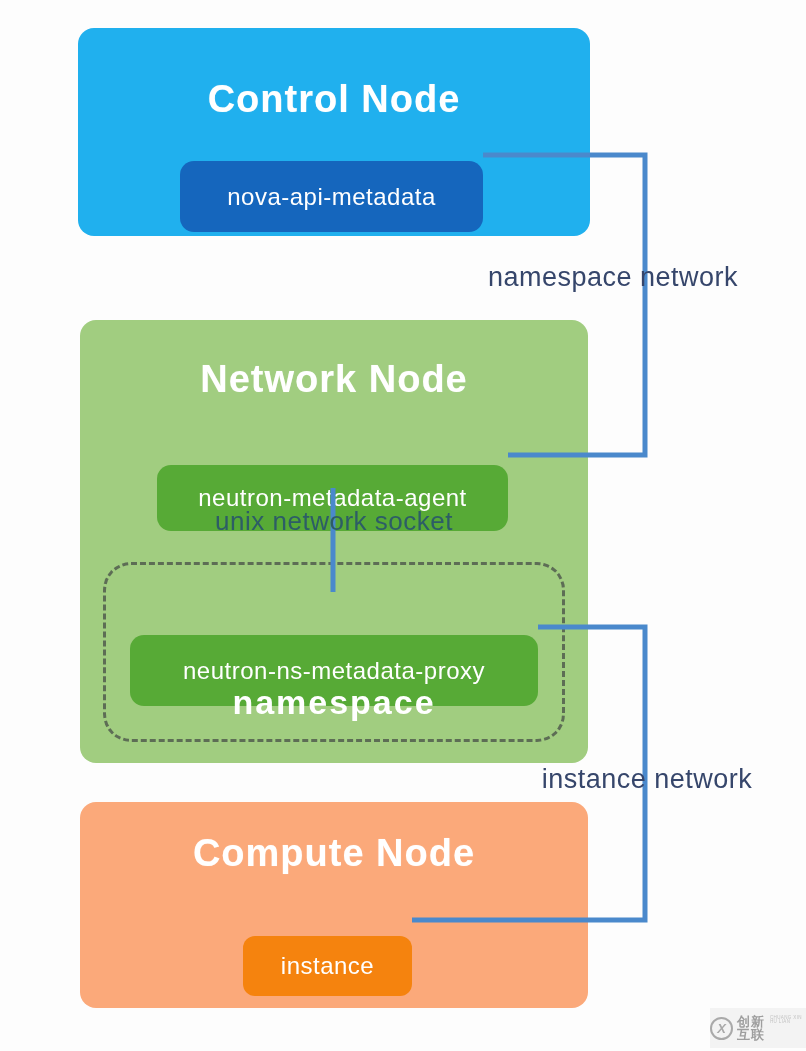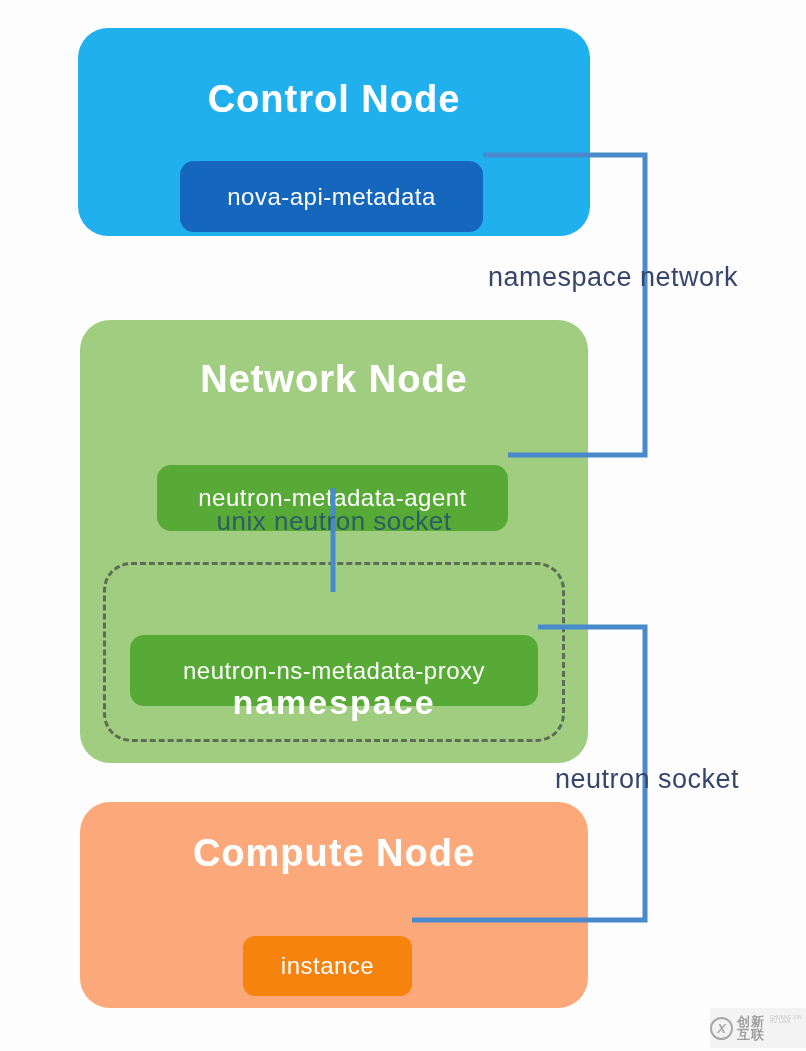--- a/index.html
+++ b/index.html
@@ -3,21 +3,21 @@
 <meta charset="utf-8">
 <style>
   html,body{margin:0;padding:0;background:#ffffff;}
   #canvas{
     position:relative;
     width:806px;height:1051px;
     background:#fdfdfd;
     font-family:"Liberation Sans", sans-serif;
     overflow:hidden;
   }
-  .node{position:absolute;border-radius:30px;}
+  .node{position:absolute;border-radius:16px;}
   .node-title{
     position:absolute;left:0;right:0;text-align:center;
     color:#ffffff;font-size:38px;font-weight:600;letter-spacing:1px;
     text-shadow:0 0 1px rgba(255,255,255,.4);
   }
   .inner-box{
     position:absolute;border-radius:14px;
     display:flex;align-items:center;justify-content:center;
     color:#ffffff;font-size:24px;letter-spacing:.5px;margin-top:43px;
   }
@@ -102,22 +102,22 @@
     </div>
   </div>
 
   <svg id="connector-svg" viewBox="0 0 806 1051" xmlns="http://www.w3.org/2000/svg">
     <path d="M483 155 H645 V455 H508"></path>
     <path d="M333 488 V592"></path>
     <path d="M538 627 H645 V920 H412"></path>
   </svg>
 
   <div class="net-label" id="management-label">namespace network</div>
-  <div id="unix-label">unix neutron socket</div>
-  <div class="net-label" id="neutron-label">neutron socket</div>
+  <div id="unix-label">unix network socket</div>
+  <div class="net-label" id="neutron-label">instance network</div>
 
   <div id="watermark">
     <div id="watermark-icon">X</div>
     <div id="watermark-textcol">
       <span id="watermark-brand">创新互联</span>
       <span id="watermark-sub">CHUANG XIN HU LIAN</span>
     </div>
   </div>
 
 </div>

